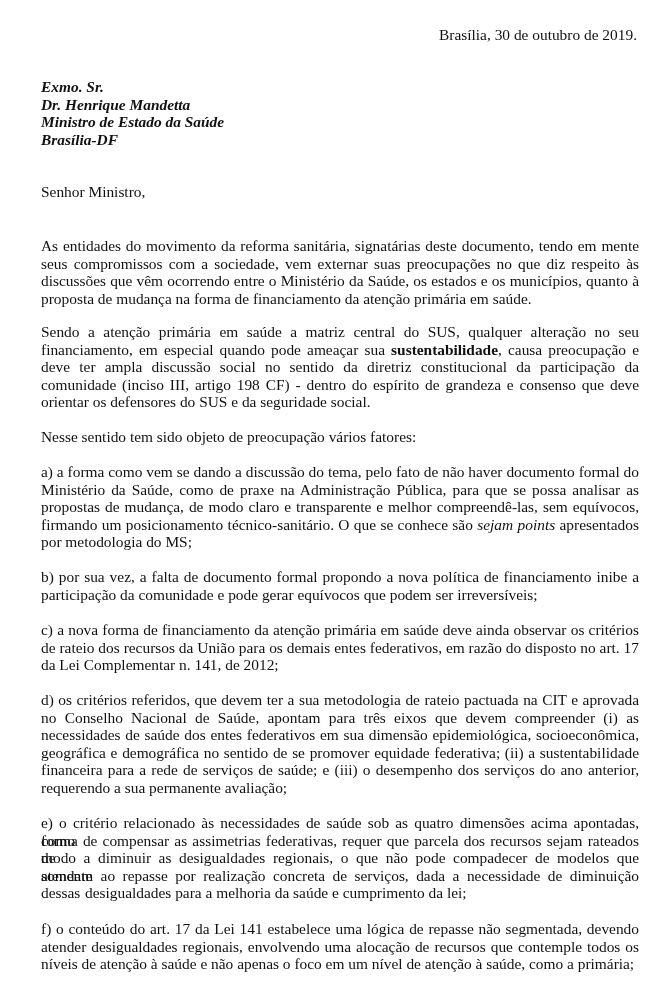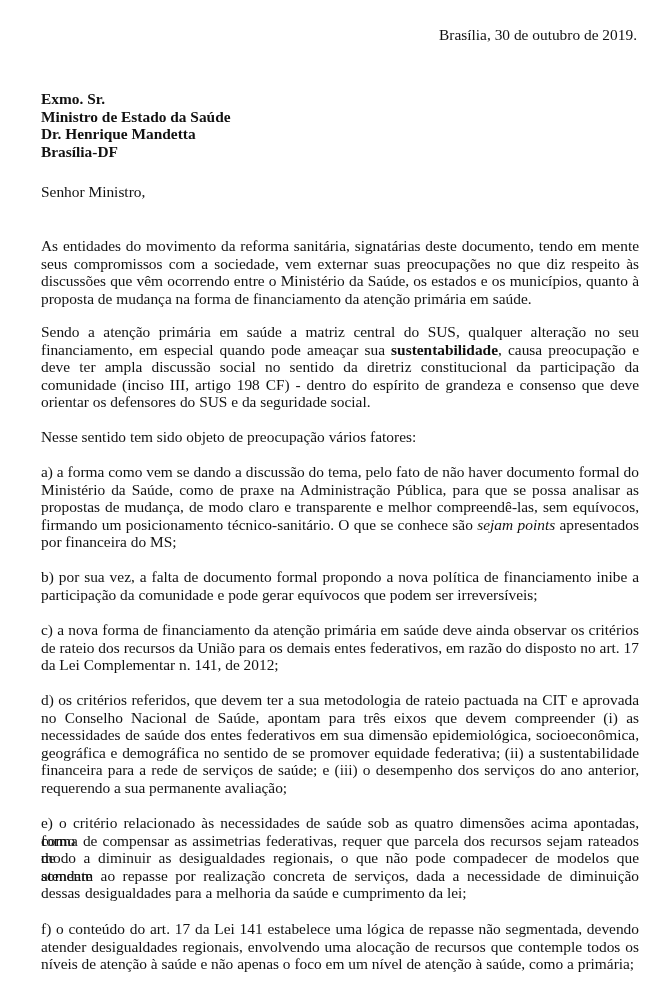--- a/index.html
+++ b/index.html
@@ -3,40 +3,40 @@
 <meta charset="utf-8">
 <style>
   html, body { margin: 0; padding: 0; background: #ffffff; }
   body {
     width: 647px; height: 1000px; overflow: hidden; position: relative;
     font-family: "Liberation Serif", "DejaVu Serif", serif;
     color: #111; font-size: 15.4px; line-height: 17.6px;
   }
   .page { position: absolute; left: 0; top: 0; width: 647px; height: 1000px; }
   .date { position: absolute; top: 26px; right: 10px; text-align: right; white-space: nowrap; }
-  .addressee { position: absolute; top: 90px; left: 41px; font-weight: bold; }
+  .addressee { position: absolute; top: 78px; left: 41px; font-weight: bold; font-style: italic; }
   .addressee div { height: 17.6px; white-space: nowrap; }
   .salutation { position: absolute; top: 183px; left: 41px; white-space: nowrap; }
   .para { position: absolute; left: 41px; width: 598px; }
   .line { display: block; height: 17.6px; white-space: nowrap; text-align: justify; text-align-last: justify; }
   .line.last { text-align-last: left; }
   .para b { font-weight: bold; }
   .para i { font-style: italic; }
 </style>
 </head>
 <body>
 
 <div class="page">
 
   <div class="date">Brasília, 30 de outubro de 2019.</div>
 
   <div class="addressee">
     <div>Exmo. Sr.</div>
+    <div>Dr. Henrique Mandetta</div>
     <div>Ministro de Estado da Saúde</div>
-    <div>Dr. Henrique Mandetta</div>
     <div>Brasília-DF</div>
   </div>
 
   <div class="salutation">Senhor Ministro,</div>
 
   <div class="para" style="top:237px">
     <span class="line" style="white-space: normal;">As entidades do movimento da reforma sanitária, signatárias deste documento, tendo em mente</span>
     <span class="line" style="white-space: normal;">seus compromissos com a sociedade, vem externar suas preocupações no que diz respeito às</span>
     <span class="line" style="white-space: normal;">discussões que vêm ocorrendo entre o Ministério da Saúde, os estados e os municípios, quanto à</span>
     <span class="line last" style="white-space: normal;">proposta de mudança na forma de financiamento da atenção primária em saúde.</span>
@@ -52,21 +52,21 @@
 
   <div class="para" style="top:428px">
     <span class="line last" style="white-space: normal;">Nesse sentido tem sido objeto de preocupação vários fatores:</span>
   </div>
 
   <div class="para" style="top:463px">
     <span class="line" style="white-space: normal;">a) a forma como vem se dando a discussão do tema, pelo fato de não haver documento formal do</span>
     <span class="line" style="white-space: normal;">Ministério da Saúde, como de praxe na Administração Pública, para que se possa analisar as</span>
     <span class="line" style="white-space: normal;">propostas de mudança, de modo claro e transparente e melhor compreendê-las, sem equívocos,</span>
     <span class="line" style="white-space: normal;"><span>firmando um posicionamento técnico-sanitário. O que se conhece são </span><i>sejam points</i><span> apresentados</span></span>
-    <span class="line last" style="white-space: normal;">por financeira do MS;</span>
+    <span class="line last" style="white-space: normal;">por metodologia do MS;</span>
   </div>
 
   <div class="para" style="top:568px">
     <span class="line" style="white-space: normal;">b) por sua vez, a falta de documento formal propondo a nova política de financiamento inibe a</span>
     <span class="line last" style="white-space: normal;">participação da comunidade e pode gerar equívocos que podem ser irreversíveis;</span>
   </div>
 
   <div class="para" style="top:621px">
     <span class="line" style="white-space: normal;">c) a nova forma de financiamento da atenção primária em saúde deve ainda observar os critérios</span>
     <span class="line" style="white-space: normal;">de rateio dos recursos da União para os demais entes federativos, em razão do disposto no art. 17</span>

